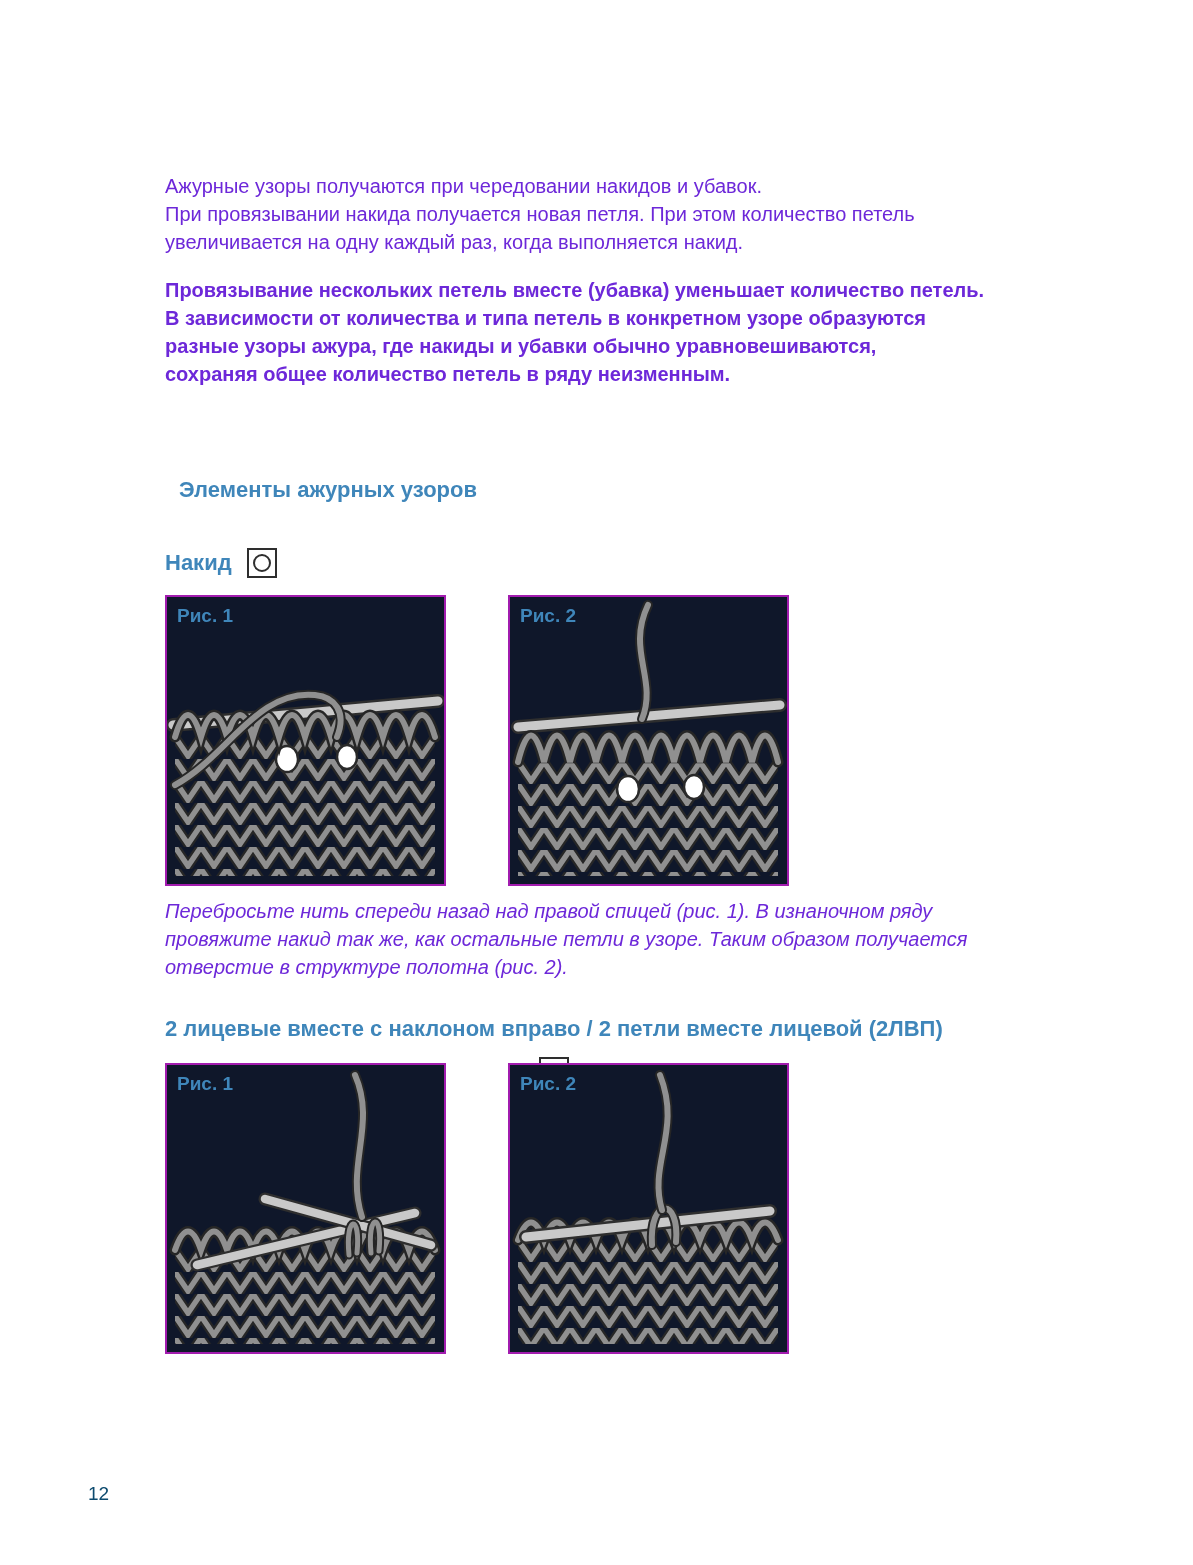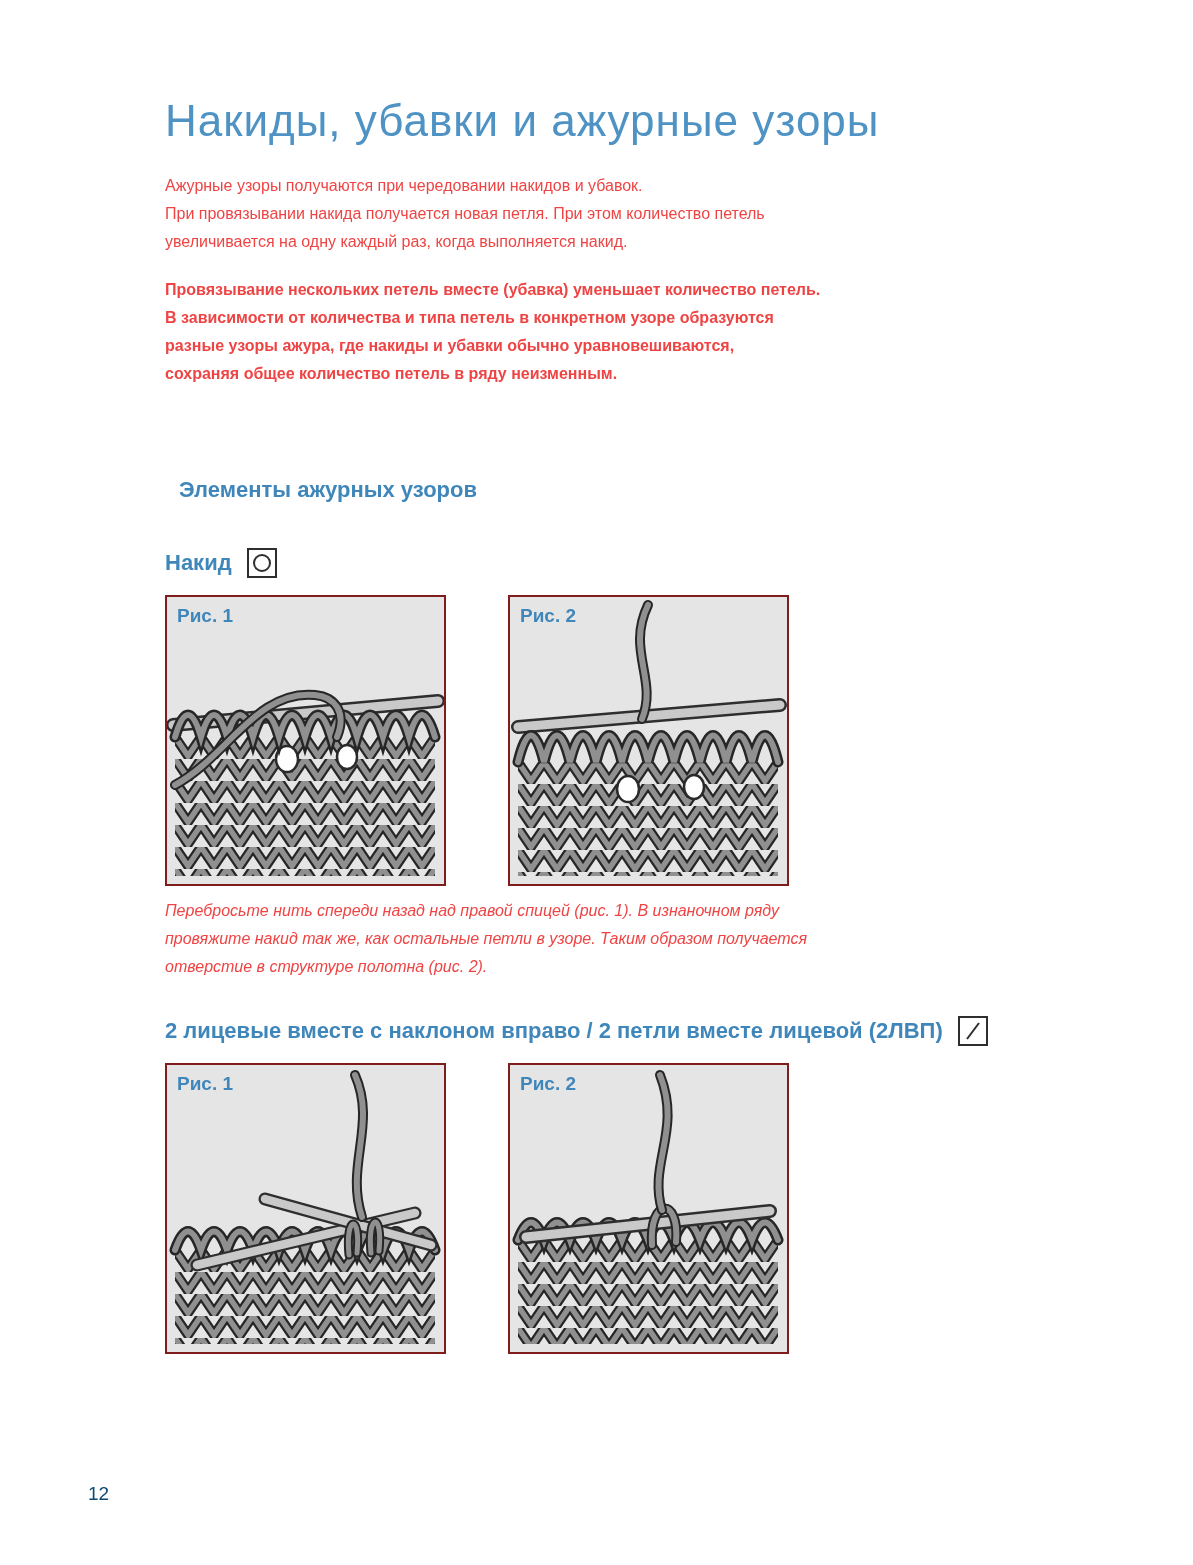--- a/index.html
+++ b/index.html
@@ -10,46 +10,46 @@
   }
   .page { position:absolute; inset:0; background:#ffffff; }
 
   .title {
     position:absolute; left:165px; top:96px;
     font-size:44px; font-weight:300; letter-spacing:1px;
     color:#4e93c4; white-space:nowrap;
   }
   .para {
     position:absolute; left:165px; width:900px;
-    font-size:16px; line-height:28px; color:#ef4444;
+    font-size:20px; line-height:28px; color:#6d28d9;
     white-space:pre-line;
   }
   .para-1 { top:172px; }
   .para-2 { top:276px;font-weight:bold; }
   .para-3 { top:897px;font-style:italic; }
   .para-4 { top:1367px; }
 
   .section-heading {
     position:absolute; left:179px; top:477px;
     font-size:22px; font-weight:bold; color:#3f86ba; white-space:nowrap;
   }
   .sub-row {
     position:absolute; left:165px; display:flex; align-items:center; gap:15px; white-space:nowrap;text-align:center;
   }
   .sub-row-1 { top:548px; }
-  .sub-row-2 { top:1016px; }
+  .sub-row-2 { top:1016px;flex-direction:column; }
   .sub-row h3 { font-size:22px; font-weight:bold; color:#3f86ba; }
   .symbol-box {
     width:30px; height:30px; border:2px solid #2e2e2e; background:#fff;
     display:flex; align-items:center; justify-content:center; flex:0 0 auto;
   }
 
   .fig {
     position:absolute; width:281px; height:291px;
-    border:2px solid #7f1d1d; background:#e5e5e5;
+    border:2px solid #a21caf; background:#0f172a;
   }
   .fig-1 { left:165px; top:595px; }
   .fig-2 { left:508px; top:595px; }
   .fig-3 { left:165px; top:1063px; }
   .fig-4 { left:508px; top:1063px; }
   .fig .caption {
     position:absolute; top:8px; left:10px; z-index:2;
     font-size:19px; font-weight:bold; color:#3f86ba;
   }
   .fig svg { position:absolute; inset:0; width:100%; height:100%; display:block; }
@@ -57,21 +57,20 @@
   .page-number {
     position:absolute; left:88px; top:1483px;
     font-size:19px; color:#0c4a6e;
   }
 </style>
 </head>
 <body>
 
 <div class="page">
 
-  <h1 class="title">Накиды, убавки и ажурные узоры</h1>
 
   <p class="para para-1">Ажурные узоры получаются при чередовании накидов и убавок.
 При провязывании накида получается новая петля. При этом количество петель
 увеличивается на одну каждый раз, когда выполняется накид.</p>
   <p class="para para-2">Провязывание нескольких петель вместе (убавка) уменьшает количество петель.
 В зависимости от количества и типа петель в конкретном узоре образуются
 разные узоры ажура, где накиды и убавки обычно уравновешиваются,
 сохраняя общее количество петель в ряду неизменным.</p>
 
   <h2 class="section-heading">Элементы ажурных узоров</h2>

